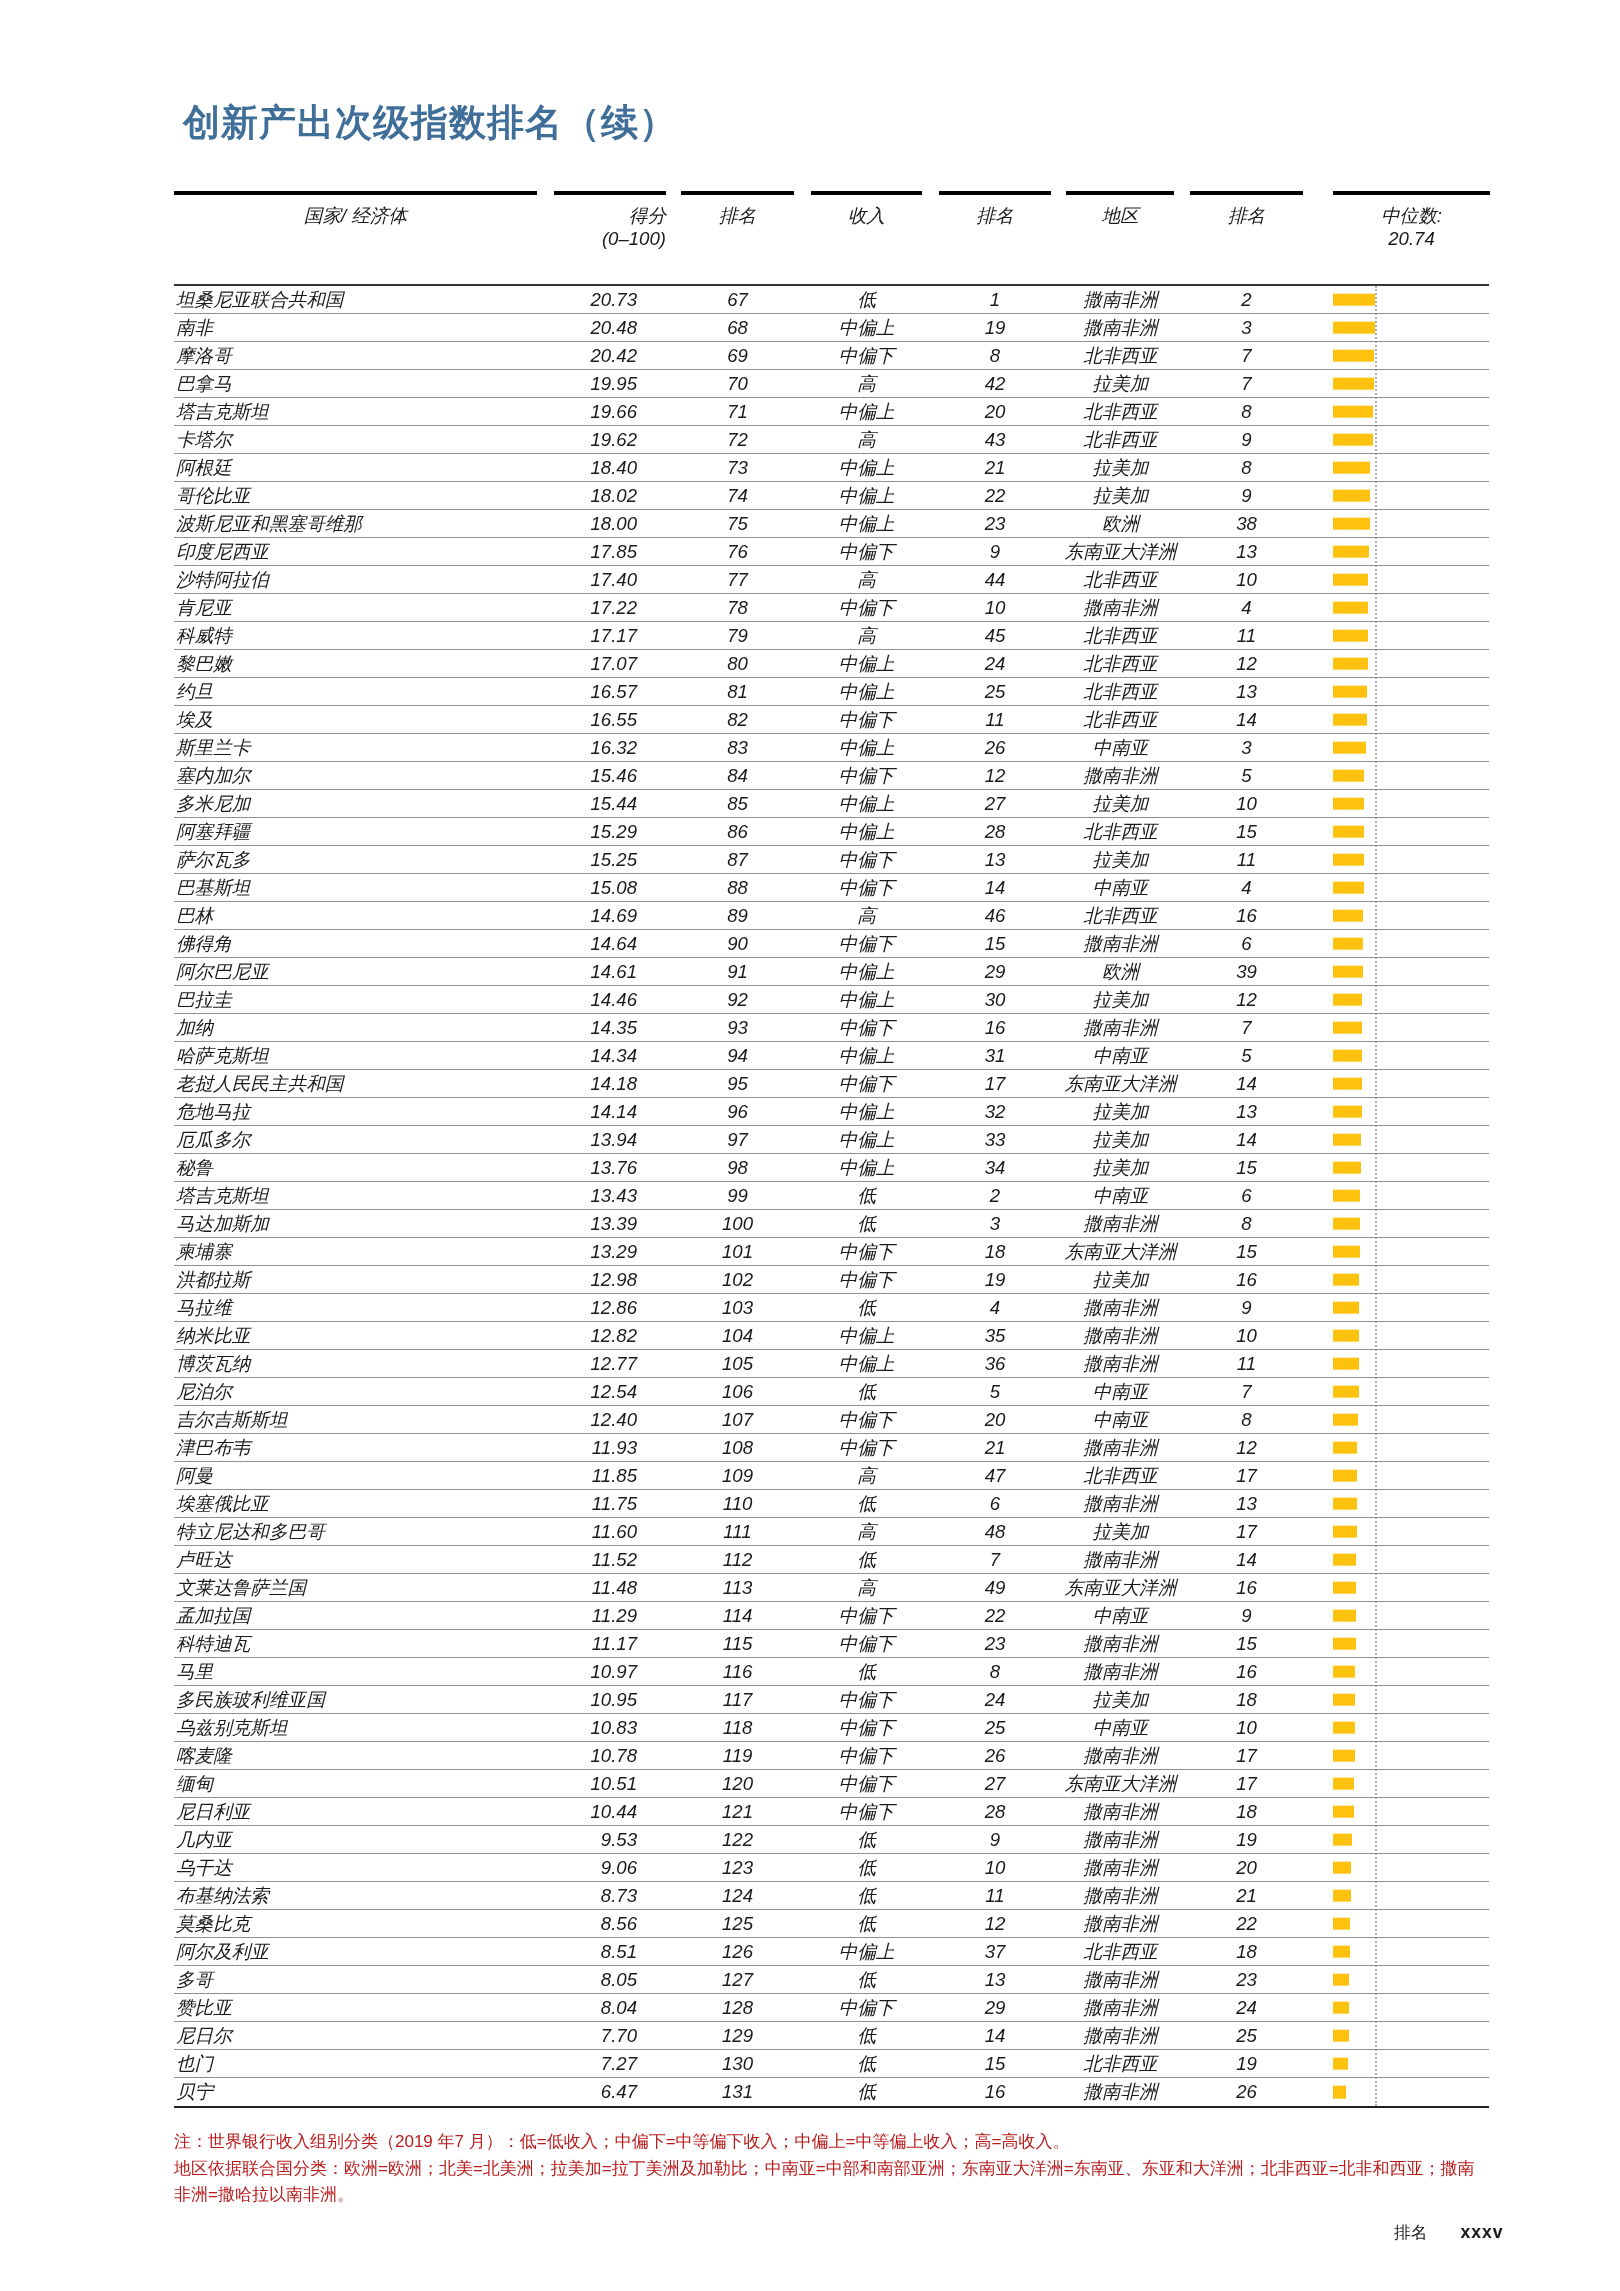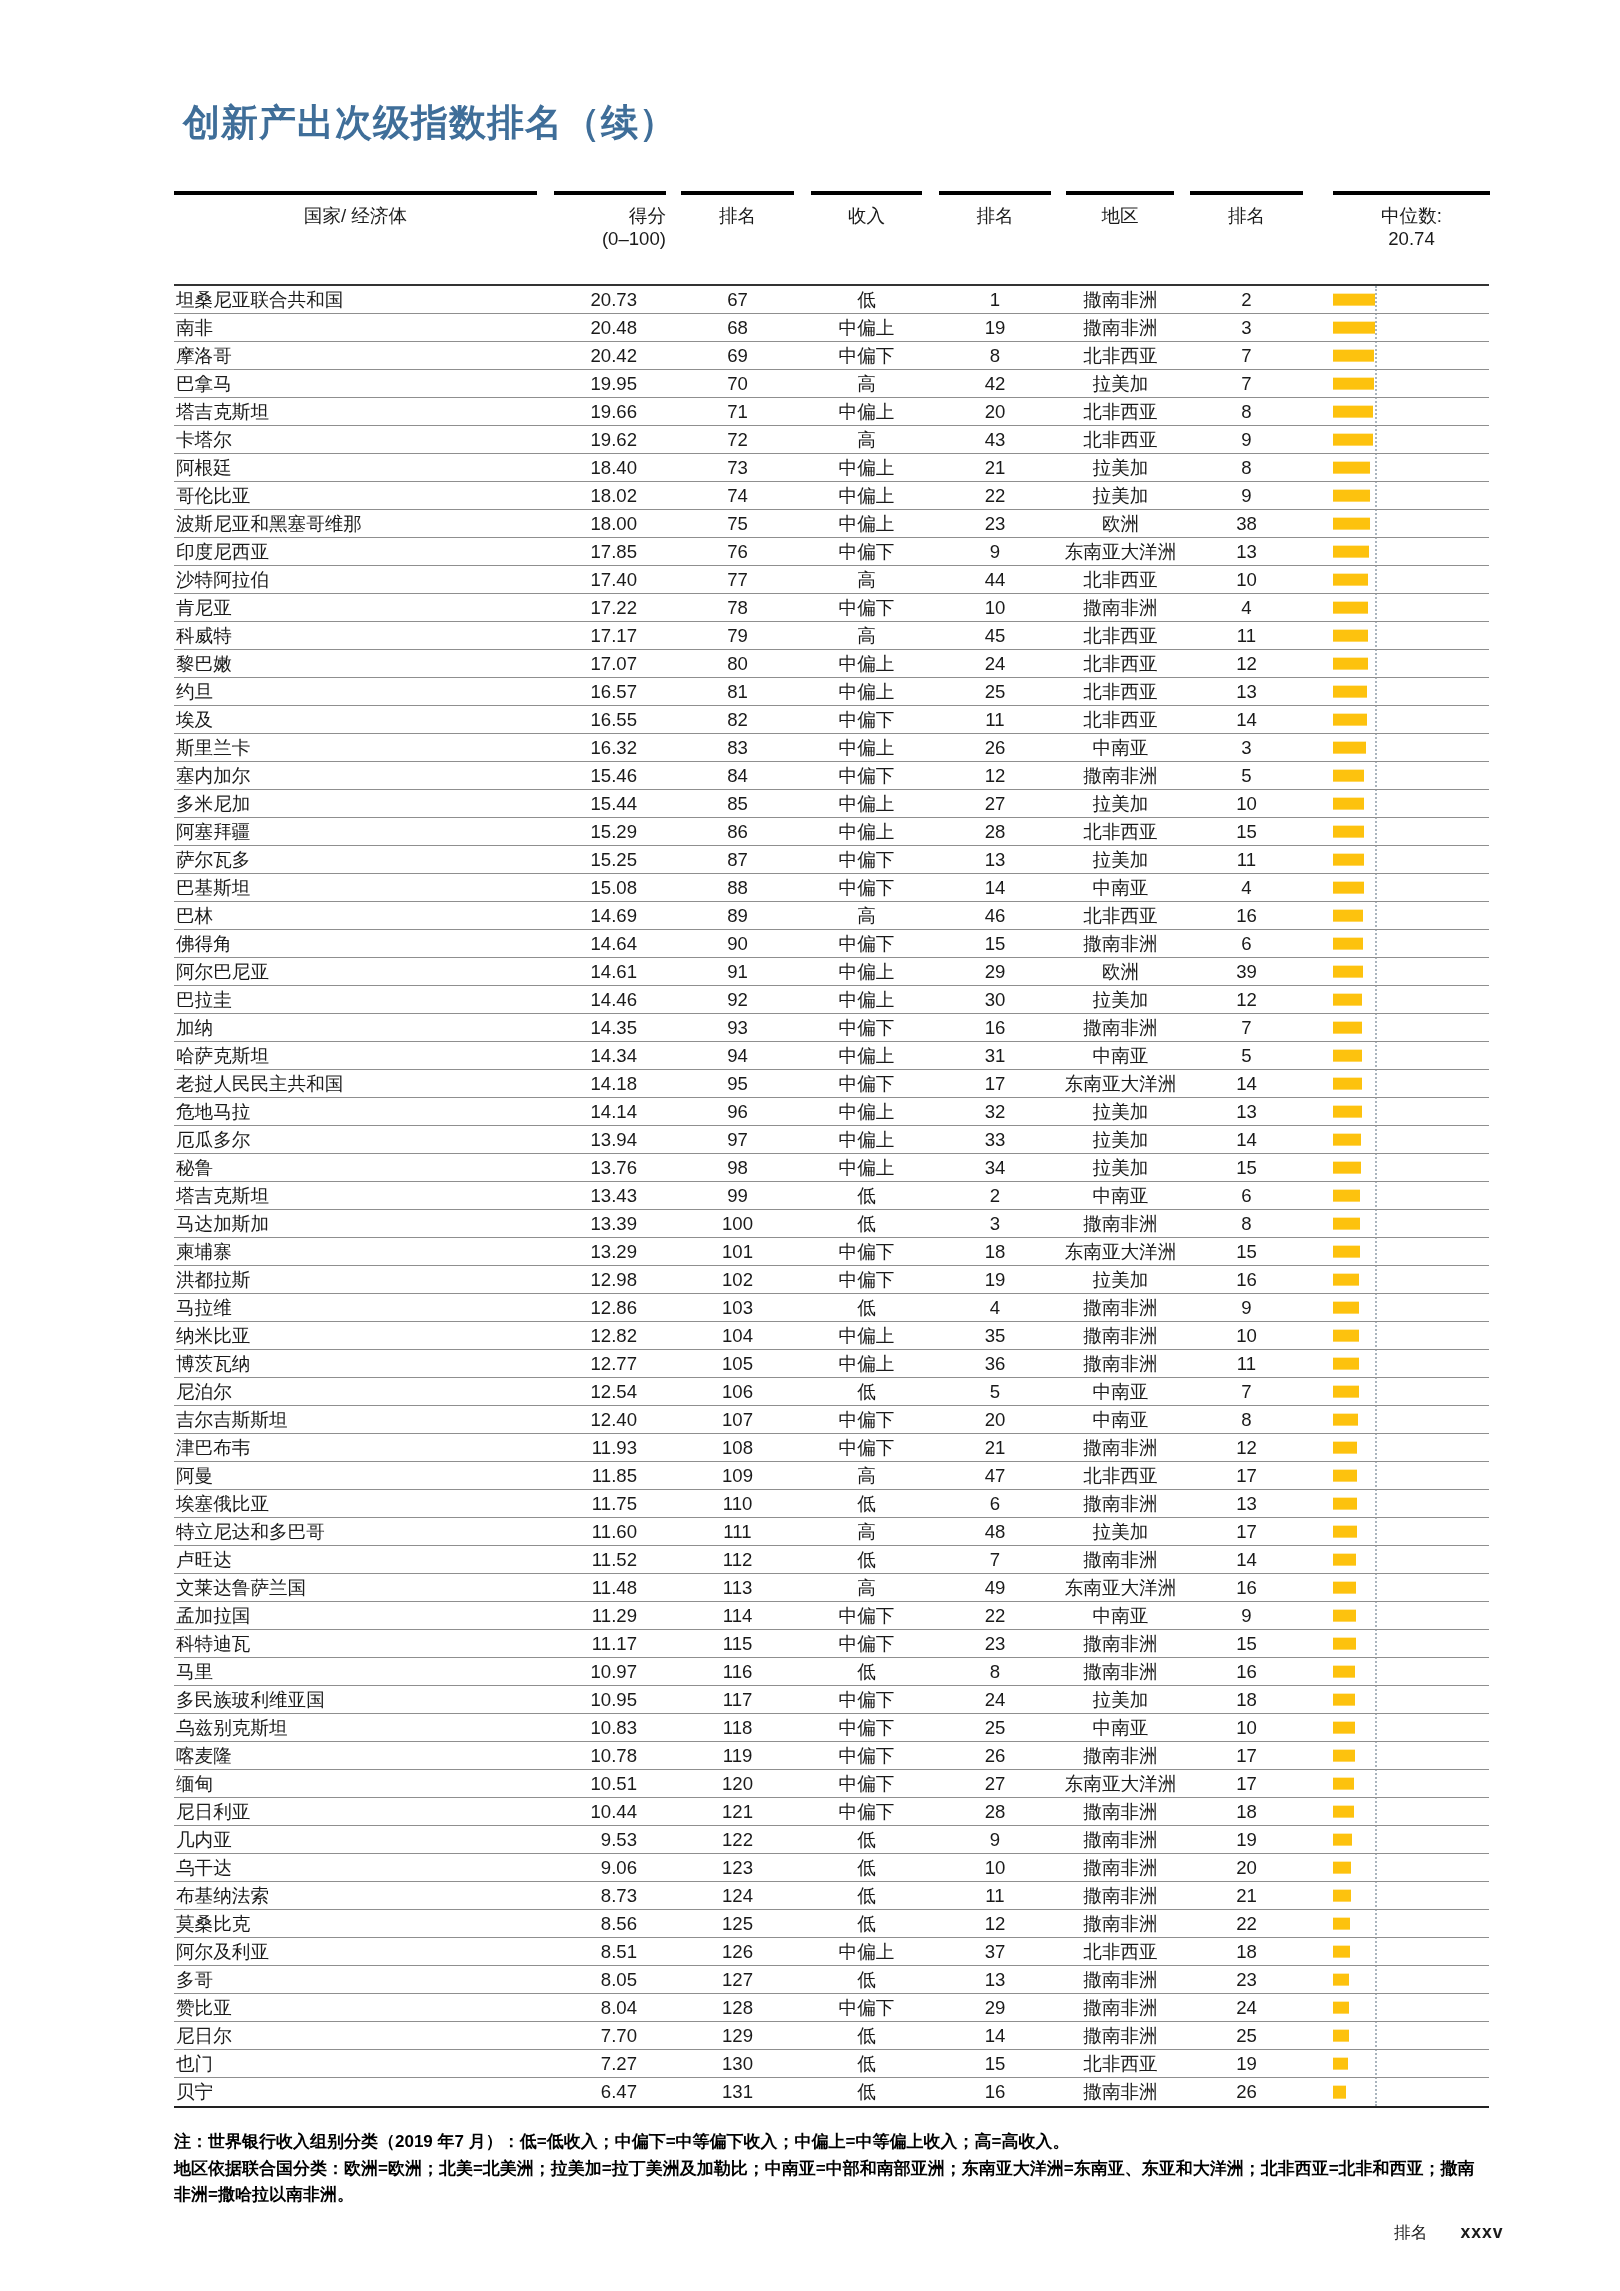--- a/index.html
+++ b/index.html
@@ -1,19 +1,19 @@
 <!DOCTYPE html>
 <html><head>
 <meta charset="utf-8">
 <style>
   html,body{margin:0;padding:0;background:#ffffff;}
   body{font-family:"Liberation Sans","DejaVu Sans",sans-serif;color:#1a1a1a;}
   .page{position:relative;width:1620px;height:2292px;background:#fff;overflow:hidden;}
   .title{position:absolute;left:183px;top:98px;font-size:37px;font-weight:bold;letter-spacing:1px;}
-  .table{position:absolute;left:174px;top:191px;width:1315px;}
+  .table{position:absolute;left:174px;top:191px;width:1315px;font-style:italic;}
   .thead{position:relative;height:93px;}
   .hcell{position:absolute;top:0;border-top:4.9px solid #000;font-size:18.6px;text-align:center;padding-top:8.8px;line-height:23.5px;}
   .hc1{left:0;width:363px;}
   .hc2{left:380px;width:112px;text-align:right;}
   .hc3{left:507px;width:113px;}
   .hc4{left:637px;width:111px;}
   .hc5{left:765px;width:112px;}
   .hc6{left:892px;width:108px;}
   .hc7{left:1016px;width:113px;}
   .hc8{left:1159px;width:157px;}
@@ -23,21 +23,21 @@
   .trow:last-child{border-bottom:none;}
   .cell{position:absolute;top:50%;transform:translateY(-50%);font-size:18.6px;white-space:nowrap;}
   .c-country{left:2px;text-align:left;}
   .c-score{left:372px;width:91px;text-align:right;}
   .c-rank{left:507px;width:113px;text-align:center;}
   .c-income{left:637px;width:111px;text-align:center;}
   .c-irank{left:765px;width:112px;text-align:center;}
   .c-region{left:863px;width:167px;text-align:center;}
   .c-rrank{left:1016px;width:113px;text-align:center;}
   .score-bar{position:absolute;left:1159px;top:50%;transform:translateY(-50%);height:12.7px;}
-  .footnote{position:absolute;left:174px;top:2129px;width:1315px;font-size:17px;line-height:26.5px;color:#000000;font-weight:bold;}
+  .footnote{position:absolute;left:174px;top:2129px;width:1315px;font-size:17px;line-height:26.5px;color:#b91c1c;}
   .footnote p{margin:0;}
   .pagefoot{position:absolute;top:2221px;left:1394px;font-size:16.7px;}
   .pagefoot .pnum{font-weight:bold;font-size:17.6px;margin-left:33px;letter-spacing:1px;}
 </style>
 </head>
 <body>
 
 <div class="page">
 
   <div class="title" id="title-el" style="color: rgb(63, 110, 153);">创新产出次级指数排名（续）</div>

